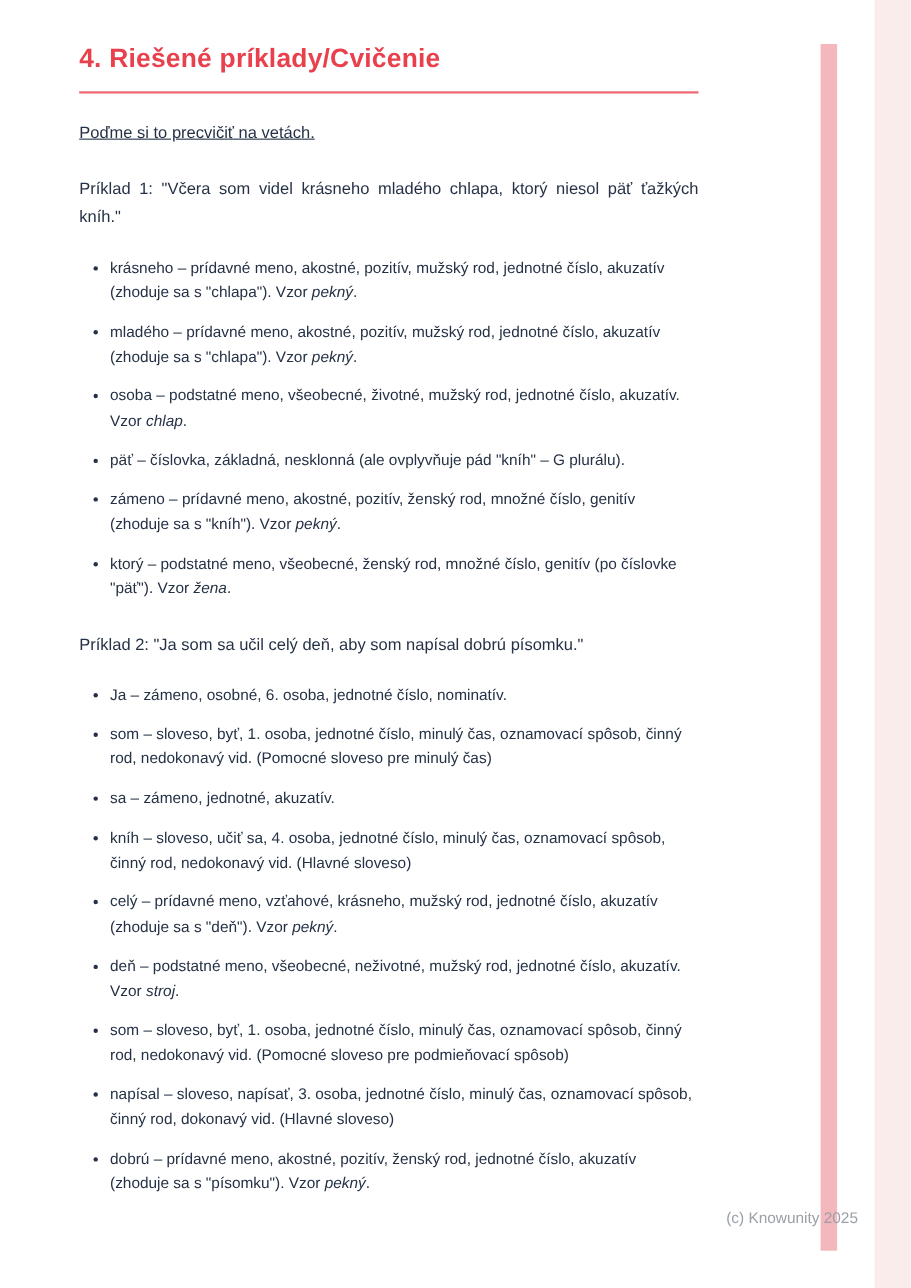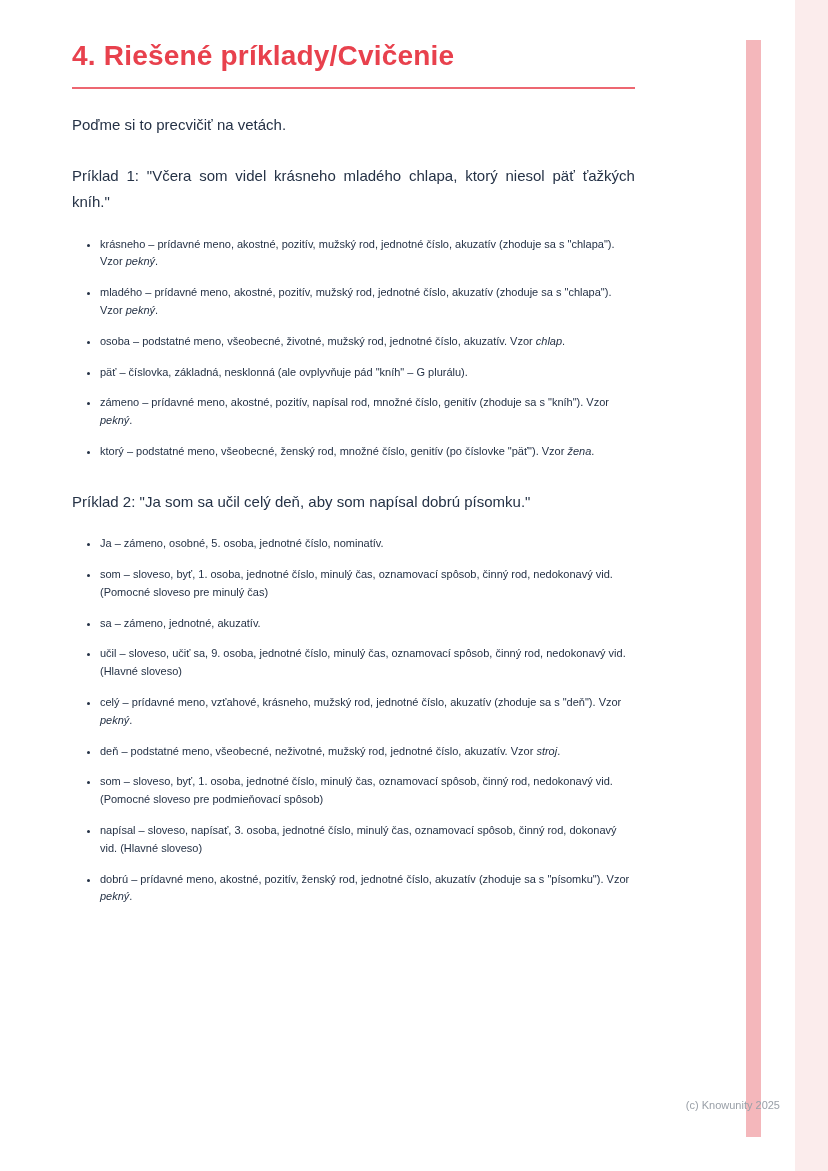--- a/index.html
+++ b/index.html
@@ -20,39 +20,39 @@
     position: absolute; left: 746px; top: 40px;
     width: 15px; height: 1097px;
     background: #f4b7bb;
     z-index: 1;
   }
   .page {
     position: absolute; left: 72px; top: 40px;
     width: 563px; z-index: 2;
   }
   .title {
-    margin: 0; font-size: 28px; font-weight: bold;
+    margin: 0; font-size: 24px; font-weight: bold;
     color: #e8414d; letter-spacing: 0.2px;
   }
   .title-rule {
     height: 2px; background: #e8414d; opacity: 0.8;
     margin-top: 15px;
   }
-  .intro { margin: 27px 0 30px; font-size: 15px; }
+  .intro { margin: 27px 0 30px; font-size: 15px; text-decoration: underline; }
   .ex-head {
     font-size: 15px; line-height: 1.75;
     text-align: justify; margin: 0 0 20px;
   }
   .b { font-weight: normal; }
   .i { font-style: italic; }
   ul.items { margin: 0 0 28px; padding-left: 28px; list-style: disc; }
-  ul.items li { font-size: 11px; line-height: 1.62; margin-bottom: 13px; }
+  ul.items li { font-size: 14px; line-height: 1.62; margin-bottom: 13px; }
   .footer {
     position: absolute; top: 1099px; right: 48px;
-    font-size: 11px; color: #9aa0a8; z-index: 3;
+    font-size: 14px; color: #9aa0a8; z-index: 3;
   }
 </style>
 </head>
 <body>
 
 <div class="edge-strip"></div>
 <div class="side-bar"></div>
 
 <div class="page">
 
@@ -61,31 +61,31 @@
 
   <p class="intro">Poďme si to precvičiť na vetách.</p>
 
   <p class="ex-head"><span class="b">Príklad 1:</span><span> "Včera som videl </span><span class="b">krásneho mladého chlapa</span><span>, ktorý niesol </span><span class="b">päť ťažkých kníh</span><span>."</span></p>
 
   <ul class="items">
     <li><span class="b">krásneho</span><span> – prídavné meno, akostné, pozitív, mužský rod, jednotné číslo, akuzatív (zhoduje sa s "chlapa"). Vzor </span><span class="i">pekný</span><span>.</span></li>
     <li><span class="b">mladého</span><span> – prídavné meno, akostné, pozitív, mužský rod, jednotné číslo, akuzatív (zhoduje sa s "chlapa"). Vzor </span><span class="i">pekný</span><span>.</span></li>
     <li><span class="b">osoba</span><span> – podstatné meno, všeobecné, životné, mužský rod, jednotné číslo, akuzatív. Vzor </span><span class="i">chlap</span><span>.</span></li>
     <li><span class="b">päť</span><span> – číslovka, základná, nesklonná (ale ovplyvňuje pád "kníh" – G plurálu).</span><span class="i"></span><span></span></li>
-    <li><span class="b">zámeno</span><span> – prídavné meno, akostné, pozitív, napísal rod, množné číslo, genitív (zhoduje sa s "kníh"). Vzor </span><span class="i">pekný</span><span>.</span></li>
+    <li><span class="b">zámeno</span><span> – prídavné meno, akostné, pozitív, ženský rod, množné číslo, genitív (zhoduje sa s "kníh"). Vzor </span><span class="i">pekný</span><span>.</span></li>
     <li><span class="b">ktorý</span><span> – podstatné meno, všeobecné, ženský rod, množné číslo, genitív (po číslovke "päť"). Vzor </span><span class="i">žena</span><span>.</span></li>
   </ul>
 
   <p class="ex-head"><span class="b">Príklad 2:</span><span> "</span><span class="b">Ja som sa učil celý deň</span><span>, aby </span><span class="b">som napísal dobrú písomku</span><span>."</span></p>
 
   <ul class="items">
-    <li><span class="b">Ja</span><span> – zámeno, osobné, 5. osoba, jednotné číslo, nominatív.</span><span class="i"></span><span></span></li>
+    <li><span class="b">Ja</span><span> – zámeno, osobné, 6. osoba, jednotné číslo, nominatív.</span><span class="i"></span><span></span></li>
     <li><span class="b">som</span><span> – sloveso, byť, 1. osoba, jednotné číslo, minulý čas, oznamovací spôsob, činný rod, nedokonavý vid. (Pomocné sloveso pre minulý čas)</span><span class="i"></span><span></span></li>
     <li><span class="b">sa</span><span> – zámeno, jednotné, akuzatív.</span><span class="i"></span><span></span></li>
-    <li><span class="b">učil</span><span> – sloveso, učiť sa, 9. osoba, jednotné číslo, minulý čas, oznamovací spôsob, činný rod, nedokonavý vid. (Hlavné sloveso)</span><span class="i"></span><span></span></li>
+    <li><span class="b">kníh</span><span> – sloveso, učiť sa, 4. osoba, jednotné číslo, minulý čas, oznamovací spôsob, činný rod, nedokonavý vid. (Hlavné sloveso)</span><span class="i"></span><span></span></li>
     <li><span class="b">celý</span><span> – prídavné meno, vzťahové, krásneho, mužský rod, jednotné číslo, akuzatív (zhoduje sa s "deň"). Vzor </span><span class="i">pekný</span><span>.</span></li>
     <li><span class="b">deň</span><span> – podstatné meno, všeobecné, neživotné, mužský rod, jednotné číslo, akuzatív. Vzor </span><span class="i">stroj</span><span>.</span></li>
     <li><span class="b">som</span><span> – sloveso, byť, 1. osoba, jednotné číslo, minulý čas, oznamovací spôsob, činný rod, nedokonavý vid. (Pomocné sloveso pre podmieňovací spôsob)</span><span class="i"></span><span></span></li>
     <li><span class="b">napísal</span><span> – sloveso, napísať, 3. osoba, jednotné číslo, minulý čas, oznamovací spôsob, činný rod, dokonavý vid. (Hlavné sloveso)</span><span class="i"></span><span></span></li>
     <li><span class="b">dobrú</span><span> – prídavné meno, akostné, pozitív, ženský rod, jednotné číslo, akuzatív (zhoduje sa s "písomku"). Vzor </span><span class="i">pekný</span><span>.</span></li>
   </ul>
 
 </div>
 
 <div class="footer">(c) Knowunity 2025</div>

